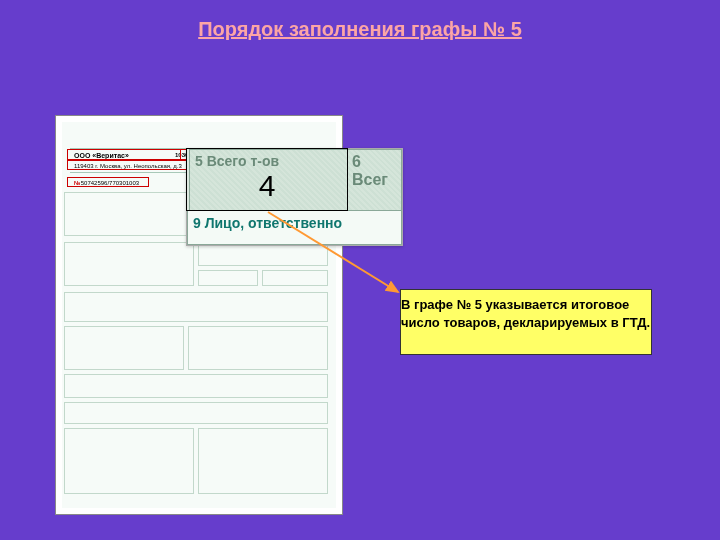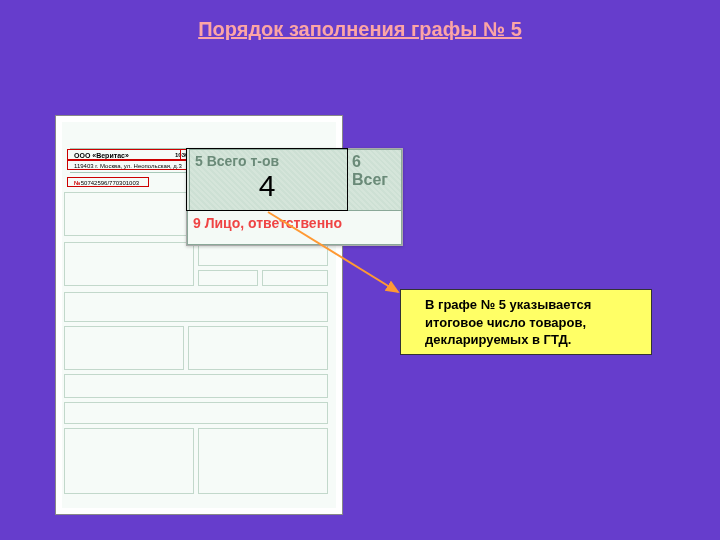--- a/index.html
+++ b/index.html
@@ -155,21 +155,21 @@
       position: absolute;
       top: 62px; left: 0; right: 0; bottom: 0;
       border: 1px solid #8aa898;
       border-top: none;
       background: #f4faf6;
     }
     .callout-cell9 .lbl {
       position: absolute;
       top: 4px; left: 5px;
       font-size: 14px;
-      color: #ef4444;
+      color: #0f766e;
       font-weight: bold;
     }
     .big-4 {
       position: absolute;
       top: 20px;
       left: 0;
       width: 160px;
       text-align: center;
       font-size: 30px;
       color: #000;
@@ -182,21 +182,21 @@
     }
     
     .infobox {
       position: absolute;
       top: 289px;
       left: 400px;
       width: 252px;
       height: 66px;
       background: #ffff66;
       border: 1px solid #333;
-      padding: 6px 24px;
+      padding: 6px 0;
       font-size: 13px;
       color: #000;
       font-weight: bold;
       line-height: 1.35;
     }
     
     .arrow-svg {
       position: absolute;
       top: 0; left: 0;
       width: 720px; height: 540px;

